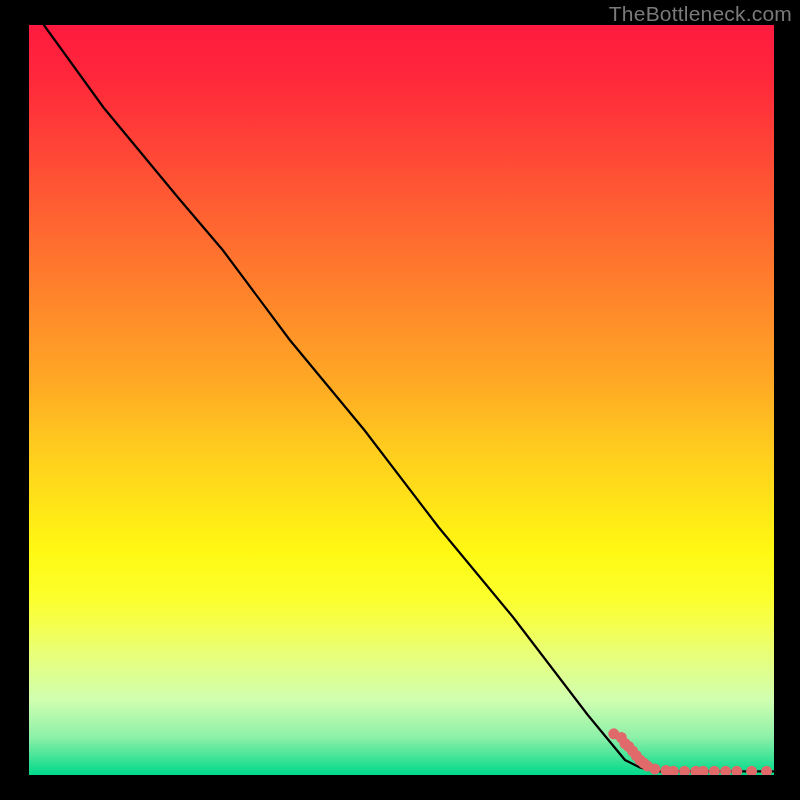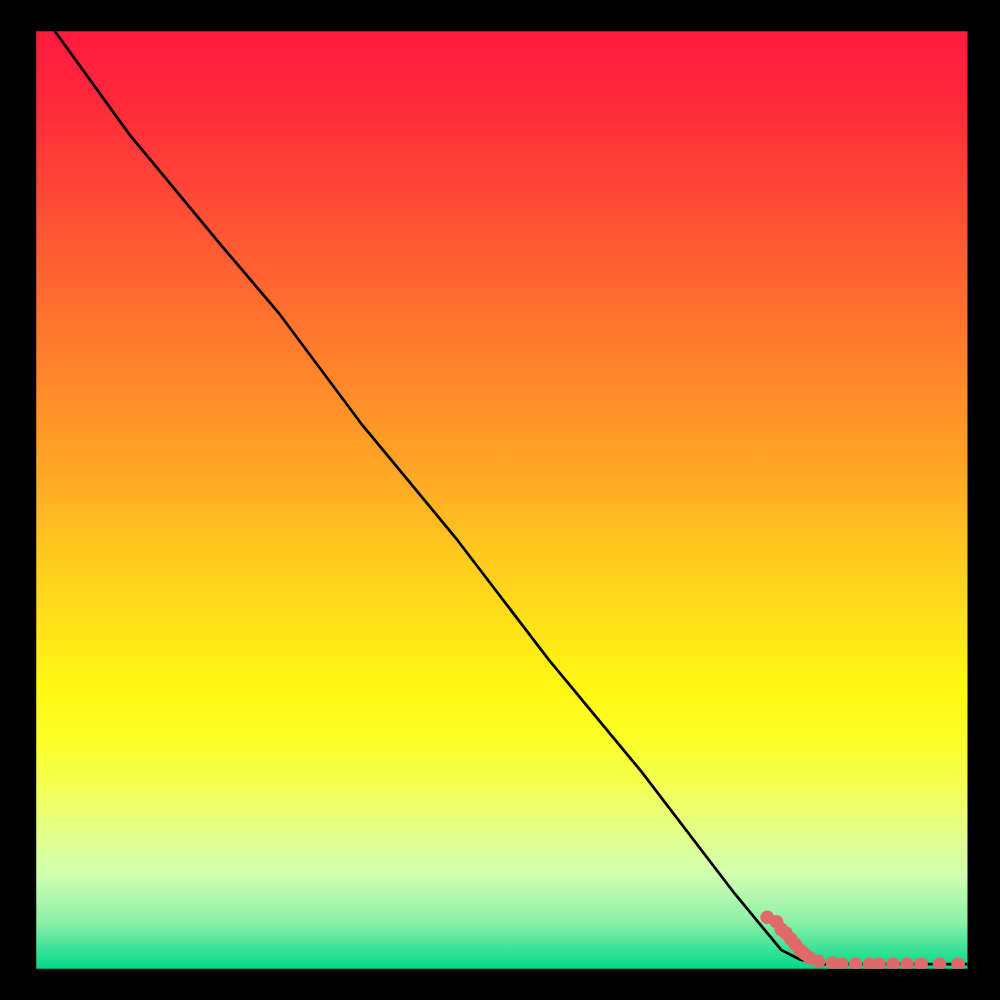--- a/index.html
+++ b/index.html
@@ -85,13 +85,14 @@
         <circle cx="666.8" cy="746.3" r="5.5" fill="#e06a6a"></circle>
         <circle cx="674.2" cy="746.3" r="5.5" fill="#e06a6a"></circle>
         <circle cx="685.4" cy="746.3" r="5.5" fill="#e06a6a"></circle>
         <circle cx="696.6" cy="746.3" r="5.5" fill="#e06a6a"></circle>
         <circle cx="707.8" cy="746.3" r="5.5" fill="#e06a6a"></circle>
         <circle cx="722.6" cy="746.3" r="5.5" fill="#e06a6a"></circle>
         <circle cx="737.5" cy="746.3" r="5.5" fill="#e06a6a"></circle>
       </g>
   </svg>
 
+  <div class="watermark">TheBottleneck.com</div>
 </div>
 
 </body></html>

